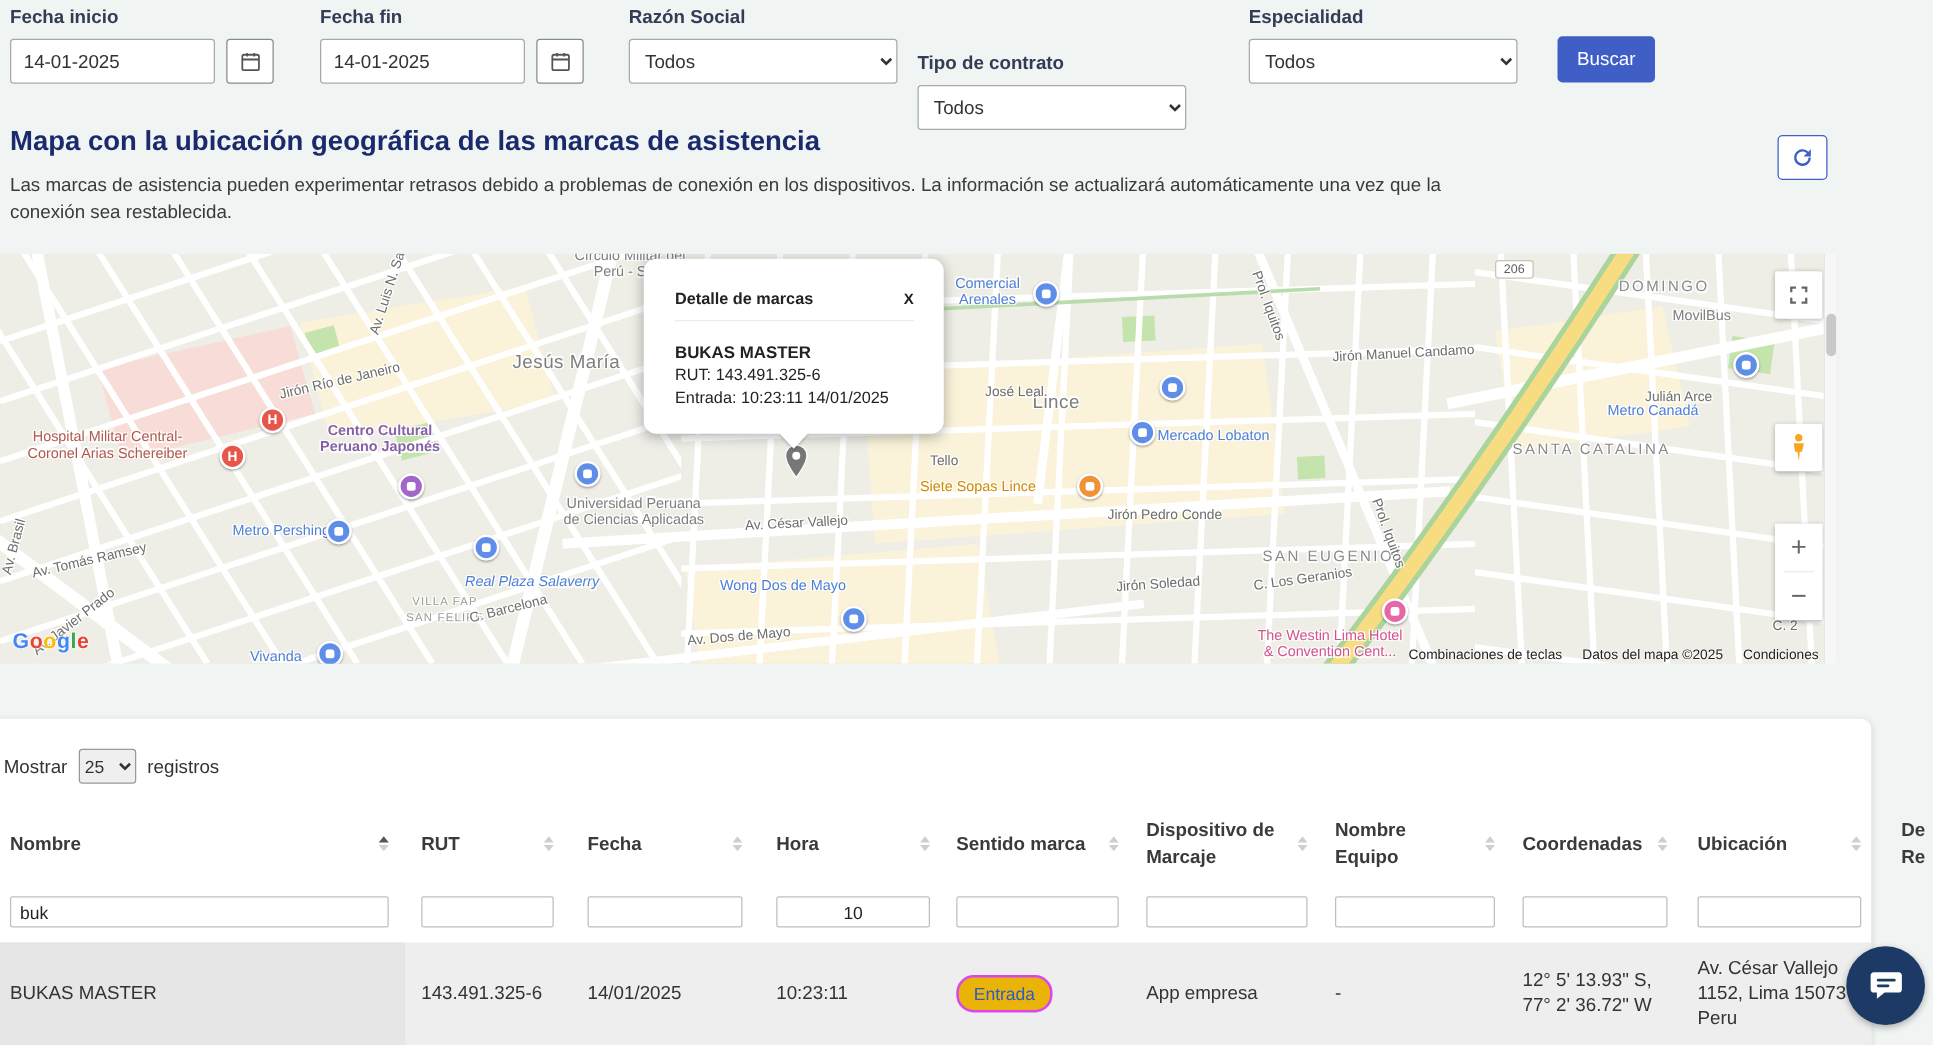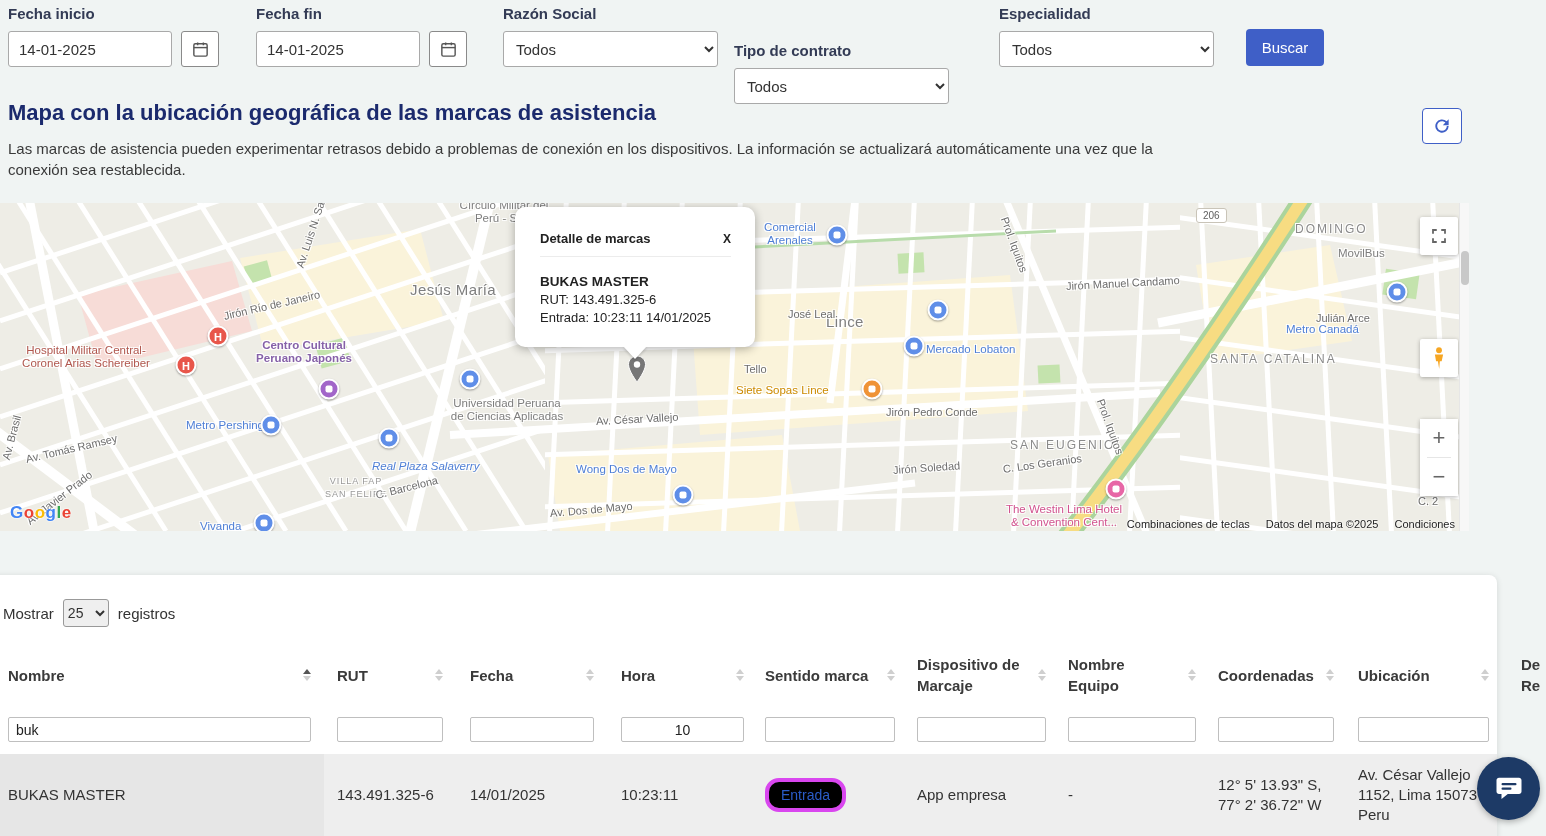--- a/index.html
+++ b/index.html
@@ -104,21 +104,21 @@
   .sort i { display:block; width:0; height:0; border-left:4px solid transparent; border-right:4px solid transparent; }
   .sort .up { border-bottom:5px solid #cfcfcf; margin-bottom:2px; }
   .sort .down { border-top:5px solid #cfcfcf; }
   .sort.act-up .up { border-bottom-color:#555; }
   .col-filter { position:absolute; top:717px; height:25px; border:1px solid #bfbfbf; border-radius:2px;
                 padding:0 7px; font-size:14px; color:#222; font-family:inherit; background:#fff; }
   .trow-bg { left:-16px; top:754px; width:1513px; height:90px; background:#eeeeee; }
   .trow-first { left:-16px; top:754px; width:340px; height:90px; background:#e6e6e6; }
   .td { position:absolute; top:754px; height:82px; display:flex; align-items:center; font-size:15px;
         color:#333; line-height:20px; }
-  .pill { border:4px solid #d946ef; color:#2a5cc8; background:#000000; border-radius:14px; padding:3px 12px;
+  .pill { border:2px solid #d946ef; color:#2a5cc8; background:#eab308; border-radius:14px; padding:3px 12px;
           font-size:14px; }
   .de-re { left:1521px; top:645px; position:absolute; width:32px; height:60px; display:flex; align-items:center;
            font-size:15px; font-weight:700; color:#3a3a3a; line-height:21px; }
   .chat { left:1477px; top:757px; position:absolute; width:63px; height:63px; border-radius:50%;
           background:#1d3a66; border:none; box-shadow:0 2px 6px rgba(0,0,0,.3); display:flex;
           align-items:center; justify-content:center; cursor:pointer; }
 </style>
 </head>
 <body>
 

